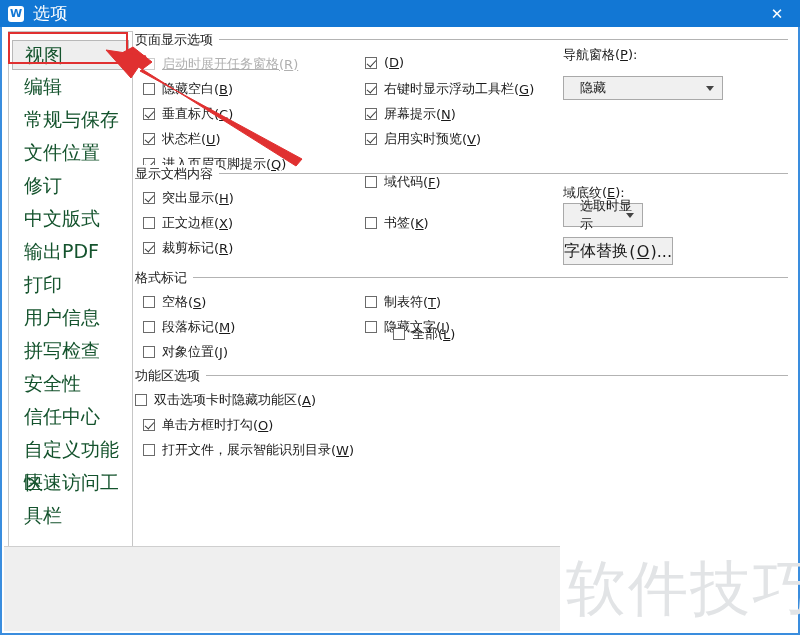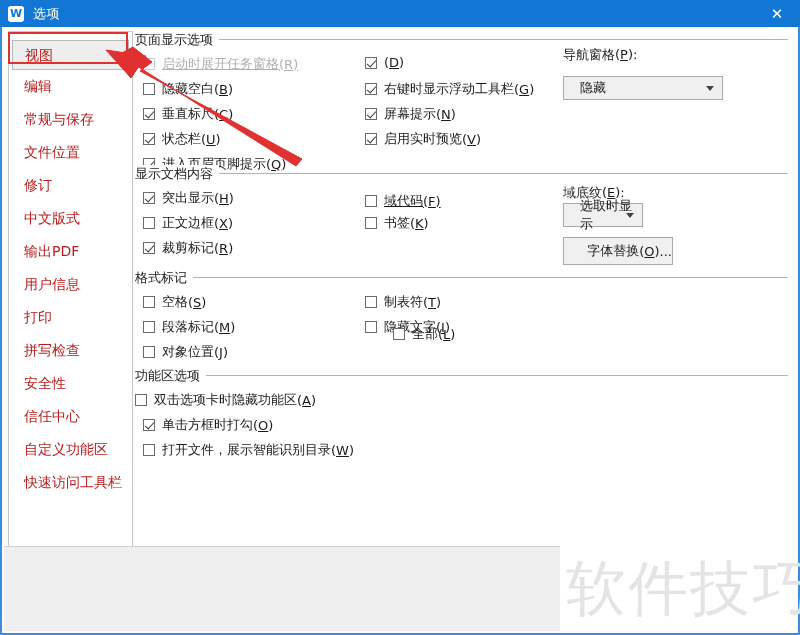--- a/index.html
+++ b/index.html
@@ -44,21 +44,21 @@
     font-size: 11px;
     font-weight: bold;
     display: flex;
     align-items: center;
     justify-content: center;
     line-height: 1;
     flex: none;
   }
   #title-text {
     color: #ffffff;
-    font-size: 13px;
+    font-size: 17px;
     margin-left: 9px;
     letter-spacing: .5px;
   }
   #close-btn {
     position: absolute;
     right: 0; top: 0;
     width: 46px; height: 27px;
     display: flex;
     align-items: center;
     justify-content: center;
@@ -88,22 +88,22 @@
     height: 517px;
     background: #ffffff;
     border: 1px solid #c6c6c6;
     box-sizing: border-box;
     padding-top: 8px;
   }
   .side-item {
     height: 33px;
     line-height: 33px;
     padding-left: 15px;
-    font-size: 14px;
-    color: #b91c1c;
+    font-size: 19px;
+    color: #14532d;
     cursor: pointer;
     box-sizing: border-box;
   }
   .side-item.selected {
     background: #eeeeee;
     border: 1px solid #b8b8b8;
     margin: 0 3px;
     padding-left: 12px;
     height: 30px;
     line-height: 28px;
@@ -249,22 +249,22 @@
     border-right: 4px solid transparent;
     border-top: 5px solid #444444;
   }
   .pushbtn {
     position: absolute;
     background: #f0f0f0;
     border: 1px solid #a9a9a9;
     box-sizing: border-box;
     display: flex;
     align-items: center;
-    justify-content: flex-end;
-    font-size: 13px;
+    justify-content: space-between;
+    font-size: 16px;
     color: #1a1a1a;
     cursor: pointer;
   }
 
   
   #anno-box {
     position: absolute;
     left: 8px; top: 32px;
     width: 120px; height: 32px;
     border: 2px solid #e03030;
@@ -307,22 +307,22 @@
   <div id="winbody">
 
     <div id="sidebar">
         <div class="side-item selected"><span>视图</span></div>
         <div class="side-item"><span>编辑</span></div>
         <div class="side-item"><span>常规与保存</span></div>
         <div class="side-item"><span>文件位置</span></div>
         <div class="side-item"><span>修订</span></div>
         <div class="side-item"><span>中文版式</span></div>
         <div class="side-item"><span>输出PDF</span></div>
+        <div class="side-item"><span>打印</span></div>
         <div class="side-item"><span>用户信息</span></div>
-        <div class="side-item"><span>打印</span></div>
         <div class="side-item"><span>拼写检查</span></div>
         <div class="side-item"><span>安全性</span></div>
         <div class="side-item"><span>信任中心</span></div>
         <div class="side-item"><span>自定义功能区</span></div>
         <div class="side-item"><span>快速访问工具栏</span></div>
       </div>
 
     <div id="backup-btn">
       <div id="backup-icon"></div>
       <div id="backup-label">备份中心</div>
@@ -395,21 +395,21 @@
           <div class="checkrow" style="left: 8px; top: 49px; align-items: center;">
             <span class="cbox"></span>
             <span>正文边框</span>
             <span>(<span class="acc">X</span>)</span>
           </div>
           <div class="checkrow" style="left: 8px; top: 74px;">
             <span class="cbox checked"></span>
             <span>裁剪标记</span>
             <span>(<span class="acc">R</span>)</span>
           </div>
-          <div class="checkrow" style="left: 230px; top: 27px; text-decoration: underline;">
+          <div class="checkrow" style="left: 230px; top: 8px;">
             <span class="cbox"></span>
             <span>域代码</span>
             <span>(<span class="acc">F</span>)</span>
           </div>
           <div class="checkrow" style="left: 230px; top: 49px;">
             <span class="cbox"></span>
             <span>书签</span>
             <span>(<span class="acc">K</span>)</span>
           </div>
           <div class="field-label" style="left: 428px; top: 19px;"><span>域底纹</span>(<span class="acc">E</span>):</div>

